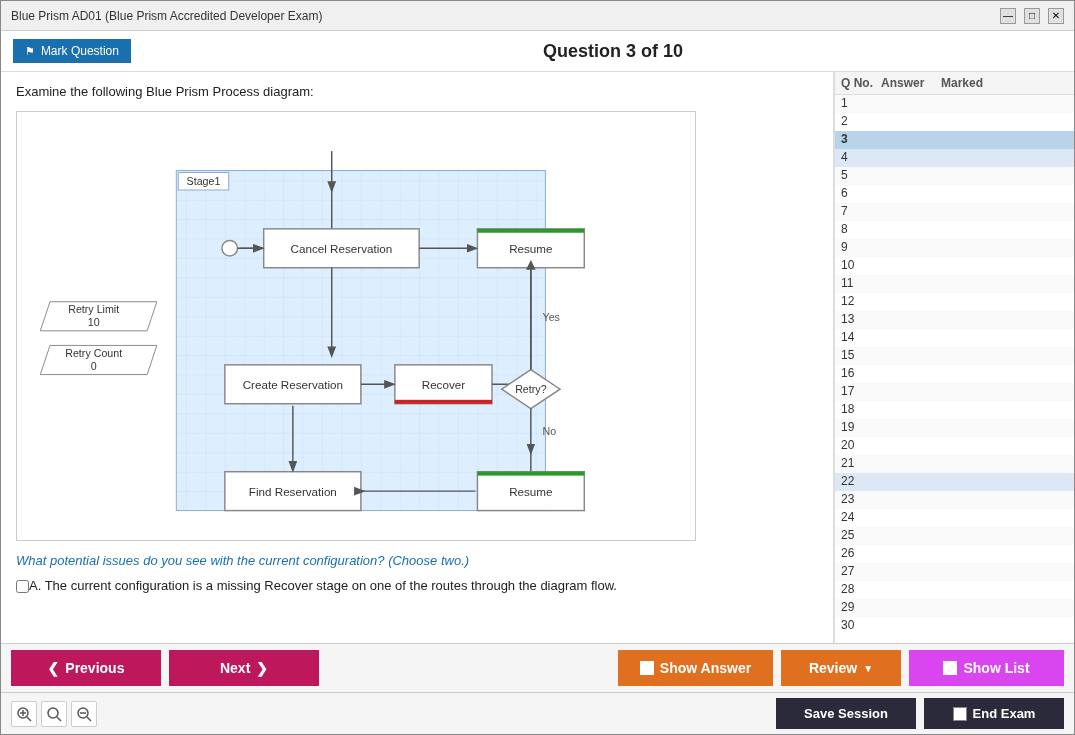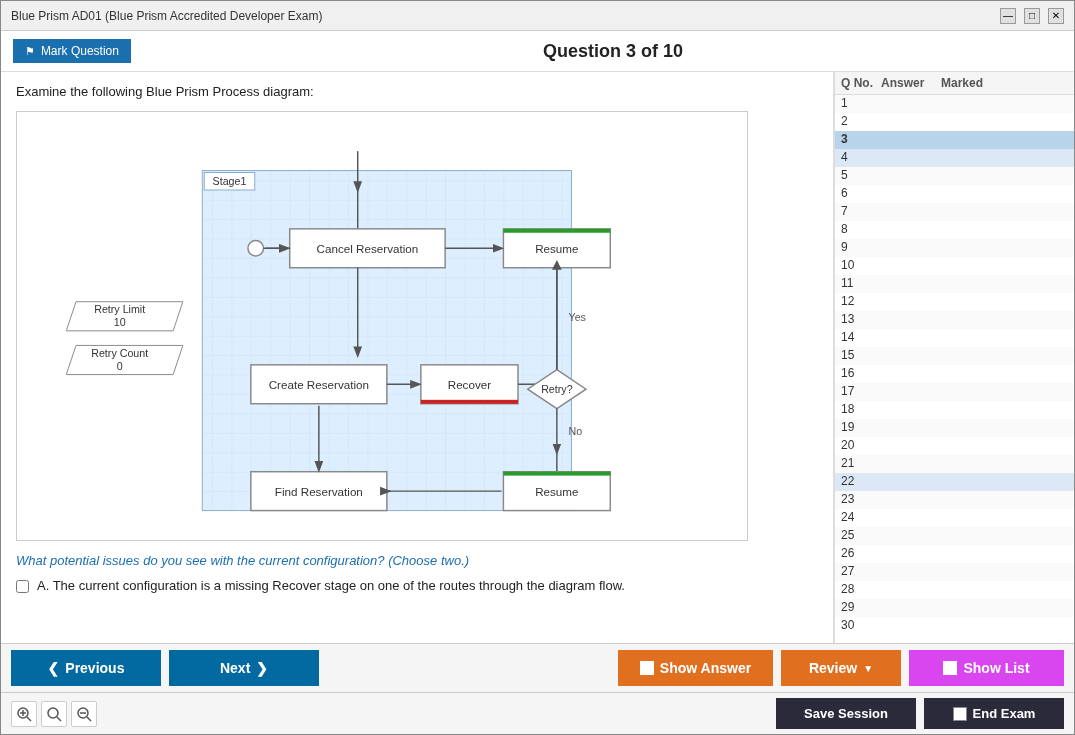--- a/index.html
+++ b/index.html
@@ -16,41 +16,41 @@
     .mark-question-btn { background: #1a6faf; color: white; border: none; padding: 5px 12px; font-size: 12px; cursor: pointer; display: flex; align-items: center; gap: 6px; }
     .mark-question-btn .flag-icon { color: white; font-size: 11px; }
     .question-title { flex: 1; text-align: center; font-size: 18px; font-weight: bold; color: #222; margin-left: 33px; }
 
     .content-area { flex: 1; display: flex; overflow: hidden; }
 
     .main-content { flex: 1; overflow-y: auto; padding: 12px 15px; border-right: 1px solid #ddd; }
 
     .question-intro { font-size: 13px; color: #222; margin-bottom: 12px; }
 
-    .diagram-container { background: white; border: 1px solid #ccc; padding: 10px; margin-bottom: 12px; position: relative; width: 732px; height: 430px; overflow: hidden; }
+    .diagram-container { background: white; border: 1px solid #ccc; padding: 10px; margin-bottom: 12px; position: relative; width: 680px; height: 430px; overflow: hidden; }
 
     
     .diagram-svg { width: 100%; height: 100%; }
 
     .question-text { font-size: 13px; color: #1a6faf; margin-bottom: 10px; font-style: italic; }
 
-    .answer-option { display: flex; align-items: flex-start; gap: 8px; font-size: 13px; color: #222; margin-bottom: 6px; }
+    .answer-option { display: flex; align-items: flex-start; font-size: 13px; color: #222; margin-bottom: 6px; }
     .answer-option input[type=checkbox] { margin-top: 2px; }
 
     
     .question-list-panel { width: 240px; display: flex; flex-direction: column; overflow: hidden; border-left: 1px solid #ddd; }
     .q-list-header { display: grid; grid-template-columns: 40px 60px 60px; background: #f5f5f5; border-bottom: 1px solid #ddd; padding: 4px 6px; font-size: 12px; font-weight: bold; color: #555; }
     .q-list-scroll { overflow-y: auto; flex: 1; }
     .q-list-row { display: grid; grid-template-columns: 40px 60px 60px; padding: 1px 6px; font-size: 12px; color: #333; min-height: 18px; }
     .q-list-row:nth-child(odd) { background: #fafafa; }
     .q-list-row.highlighted { background: #dce8f5; }
     .q-list-row.current { background: #b8d4ea; font-weight: bold; }
 
     .bottom-bar { border-top: 1px solid #ccc; background: #f5f5f5; padding: 6px 10px; display: flex; align-items: center; gap: 8px; }
-    .btn-nav { background: #0369a1; color: white; border: none; padding: 10px 20px; font-size: 14px; font-weight: bold; cursor: pointer; display: flex; align-items: center; gap: 6px; min-width: 150px; justify-content: center; }
+    .btn-nav { background: #be185d; color: white; border: none; padding: 10px 20px; font-size: 14px; font-weight: bold; cursor: pointer; display: flex; align-items: center; gap: 6px; min-width: 150px; justify-content: center; }
     .btn-show-answer { background: #e07020; color: white; border: none; padding: 10px 11px; font-size: 14px; font-weight: bold; cursor: pointer; display: flex; align-items: center; gap: 6px; min-width: 155px; justify-content: center; }
     .btn-review { background: #e07020; color: white; border: none; padding: 10px 20px; font-size: 14px; font-weight: bold; cursor: pointer; display: flex; align-items: center; gap: 6px; min-width: 120px; justify-content: center; }
     .btn-show-list { background: #d946ef; color: white; border: none; padding: 10px 20px; font-size: 14px; font-weight: bold; cursor: pointer; display: flex; align-items: center; gap: 6px; min-width: 155px; justify-content: center; }
     .spacer { flex: 1; }
 
     .footer-bar { border-top: 1px solid #ccc; background: #f5f5f5; padding: 5px 10px; display: flex; align-items: center; justify-content: space-between; }
     .zoom-controls { display: flex; gap: 4px; align-items: center; }
     .zoom-btn { background: white; border: 1px solid #ccc; width: 26px; height: 26px; cursor: pointer; font-size: 14px; display: flex; align-items: center; justify-content: center; border-radius: 2px; }
     .session-buttons { display: flex; gap: 8px; }
     .btn-save { background: #2a2a3a; color: white; border: none; padding: 8px 20px; font-size: 13px; font-weight: bold; cursor: pointer; min-width: 140px; }

